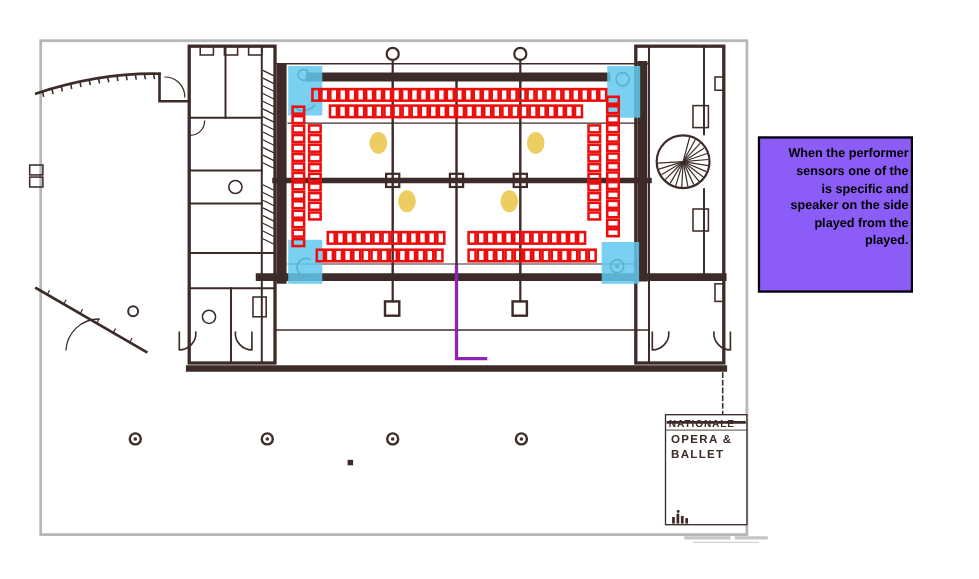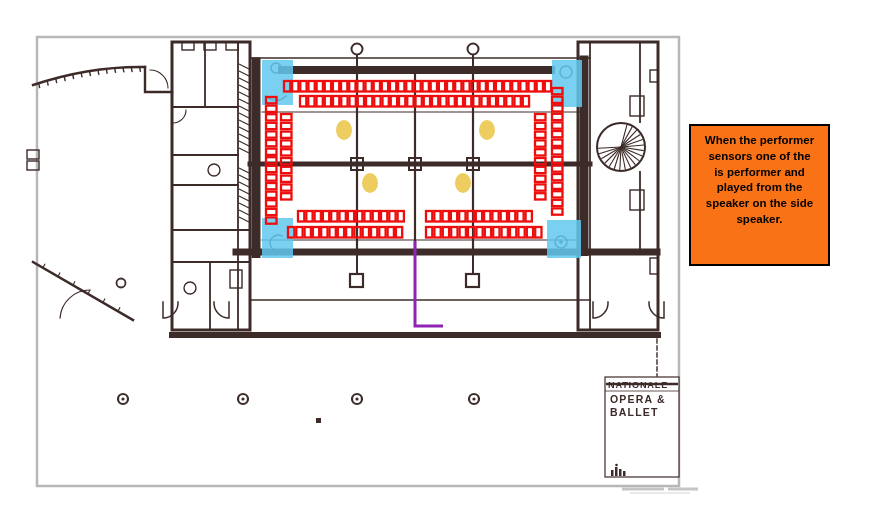--- a/index.html
+++ b/index.html
@@ -372,22 +372,22 @@
       </g>
     </g>
 
     <g>
       <line class="frame-stroke" x1="622" y1="489" x2="664" y2="489" stroke-width="3" opacity="0.8" stroke="#b7b7b7"></line>
       <line class="frame-stroke" x1="668" y1="489" x2="698" y2="489" stroke-width="3" opacity="0.8" stroke="#b7b7b7"></line>
       <line class="frame-stroke" x1="630" y1="493" x2="690" y2="493" stroke-width="1.2" opacity="0.6" stroke="#b7b7b7"></line>
     </g>
   </svg>
 
-  <div class="note-box" style="background: #f97316; border-color: rgb(0, 0, 0); color: rgb(0, 0, 0);">
+  <div class="note-box" style="background: #8b5cf6; border-color: rgb(0, 0, 0); color: rgb(0, 0, 0); text-align: right;">
       <div>When the performer</div>
       <div>sensors one of the</div>
-      <div>is performer and</div>
+      <div>is specific and</div>
+      <div>speaker on the side</div>
       <div>played from the</div>
-      <div>speaker on the side</div>
-      <div>speaker.</div>
+      <div>played.</div>
     </div>
 
 </div>
 
 </body></html>

